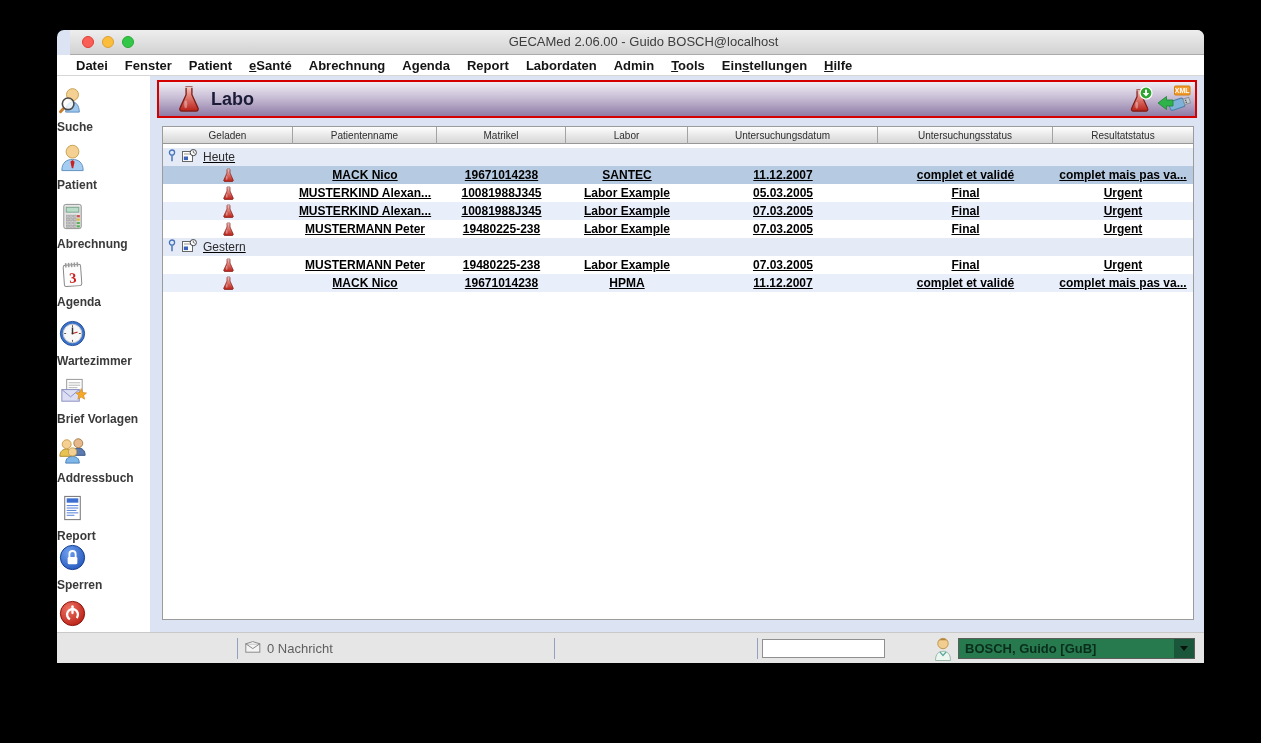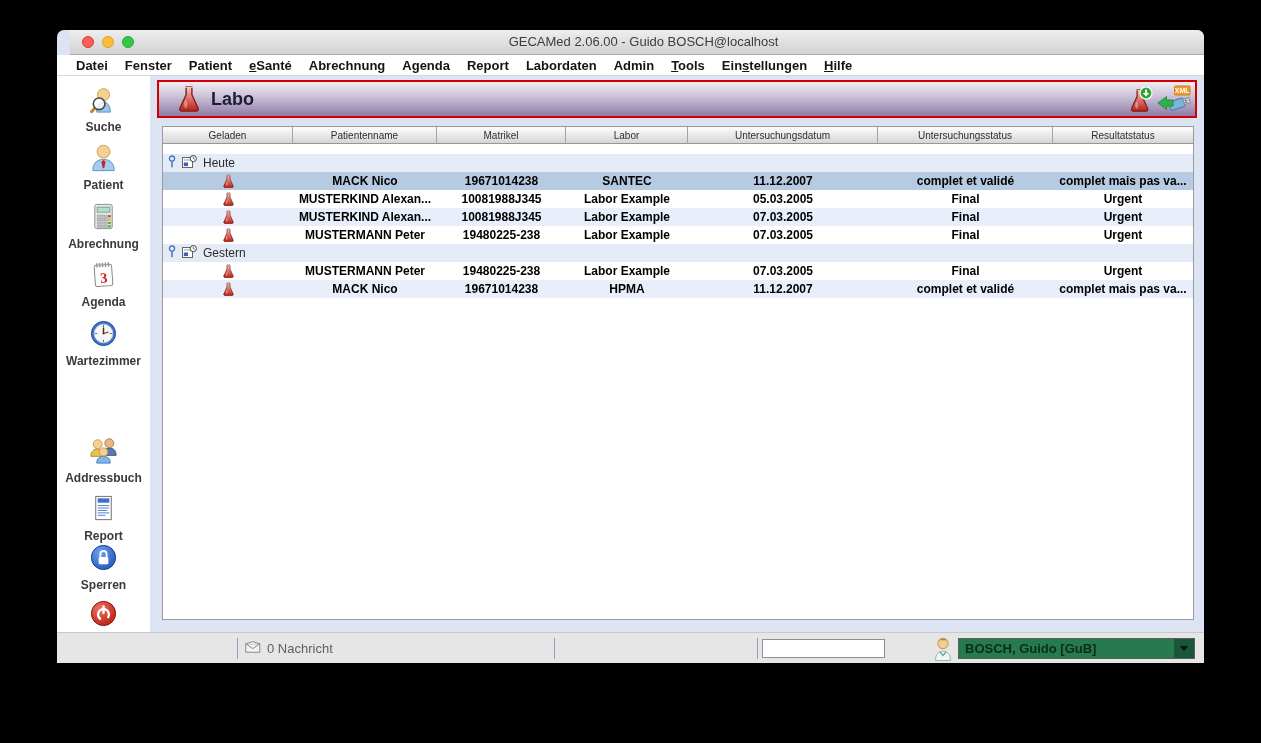--- a/index.html
+++ b/index.html
@@ -24,21 +24,21 @@
              font-size:13px; font-weight:bold; color:#141414; border-bottom:1px solid #d6d6d6; }
   .menu-item { white-space:nowrap; cursor:default; }
   .menu-item .u { text-decoration:underline; }
 
   
   .main { position:absolute; left:0; top:46px; width:100%; height:556px; background:#dce4f3; }
 
   
   .sidebar { position:absolute; left:0; top:0; width:93px; height:100%; background:#fff; }
   .side-item { position:absolute; left:0; width:93px; display:flex; flex-direction:column;
-               align-items:center; cursor:pointer; }
+               align-items:flex-start; cursor:pointer; }
   .side-item svg { width:31px; height:31px; }
   .side-label { font-size:12px; font-weight:bold; color:#3a3a3a; margin-top:1px; white-space:nowrap; }
 
   
   .labo-header { position:absolute; left:100px; top:4px; width:1040px; height:38px;
                  border:2px solid #d40000;
                  background:linear-gradient(#f0edf4 0%, #c9bfd6 45%, #8f7ba6 100%); }
   .labo-flask { position:absolute; left:18px; top:3px; width:24px; height:29px; }
   .labo-title { position:absolute; left:52px; top:7px; font-size:18px; font-weight:bold; color:#1c1c38; }
   .hdr-btn { position:absolute; top:3px; width:34px; height:30px; cursor:pointer; }
@@ -48,21 +48,21 @@
 
   
   .lab-table { position:absolute; left:105px; top:50px; width:1032px; height:494px;
                background:#fff; border:1px solid #9b9b9b; overflow:hidden; }
   .grid7 { display:grid; grid-template-columns:130px 144px 129px 122px 190px 175px 140px; }
   .thead .th { height:17px; background:linear-gradient(#fdfdfd,#d5d5d5);
                border-right:1px solid #a3a3a3; border-bottom:1px solid #979797;
                font-size:10px; color:#2e2e2e; display:flex; align-items:center; justify-content:center;
                white-space:nowrap; overflow:hidden; cursor:pointer; }
   .thead .th:last-child { border-right:none; }
-  .tbody { padding-top:10px; }
+  .tbody { padding-top:4px;text-decoration:underline; }
   .group-row { height:18px; background:#e4ebf7; display:flex; align-items:center;
                padding-left:5px; gap:6px; cursor:pointer; }
   .group-label { font-size:12px; color:#2b2b2b; }
   .trow { height:18px; }
   .trow.alt { background:#e9eefb; }
   .trow.sel { background:#b6cbe1; }
   .cell { display:flex; align-items:center; justify-content:center; font-size:12px; font-weight:bold;
           color:#000; white-space:nowrap; overflow:hidden; height:18px; }
   .row-flask { width:11px; height:15px; }
 
@@ -210,20 +210,34 @@
             <line x1="7.4" y1="16" x2="9.4" y2="16"></line>
                 <line x1="22.6" y1="16" x2="24.6" y2="16"></line>
           </g>
           <line x1="16" y1="16" x2="16" y2="9.8" stroke="#333" stroke-width="1.5"></line>
           <line x1="16" y1="16" x2="21.2" y2="14.6" stroke="#c03030" stroke-width="1.3"></line>
           <circle cx="16" cy="16" r="1" fill="#333"></circle>
         </svg></span>
         <span class="side-label">Wartezimmer</span>
       </div>
 
+      <div class="side-item" style="top:300px">
+        <span><svg viewBox="0 0 32 32" width="31" height="31">
+          <rect x="10" y="3.5" width="16" height="14" fill="#ffffff" stroke="#979797"></rect>
+          <g stroke="#b5b5b5" stroke-width="1">
+                <line x1="12" y1="7" x2="24" y2="7"></line>
+                <line x1="12" y1="9.5" x2="24" y2="9.5"></line>
+                <line x1="12" y1="12" x2="21" y2="12"></line>
+              </g>
+          <rect x="5" y="14" width="18" height="12" fill="#dcdff3" stroke="#8a8fc0"></rect>
+          <path d="M5 14 L14 21.5 L23 14" fill="none" stroke="#8a8fc0"></path>
+          <polygon points="25,13 26.6,17 30.5,17.5 27.5,20 28.5,24 25,21.8 21.5,24 22.5,20 19.5,17.5 23.4,17" fill="#f5a928" stroke="#cf7f10" stroke-width="0.6"></polygon>
+        </svg></span>
+        <span class="side-label">Brief Vorlagen</span>
+      </div>
 
       <div class="side-item" style="top:359px">
         <span><svg viewBox="0 0 32 32" width="31" height="31">
           <path d="M3 22 c0-5.5 3.2-7.5 7-7.5 s7 2 7 7.5 z" fill="#e8c253" stroke="#b08c2e"></path>
           <circle cx="10" cy="9.5" r="4.6" fill="#f4d092" stroke="#c9a050"></circle>
           <path d="M15 21 c0-5.5 3.2-7.5 7-7.5 s7 2 7 7.5 z" fill="#5a7ab0" stroke="#3a5686"></path>
           <circle cx="22" cy="8.5" r="4.6" fill="#e5b98a" stroke="#a8804a"></circle>
           <path d="M9 29 c0-5 3-6.8 7-6.8 s7 1.8 7 6.8 z" fill="#7fb7e8" stroke="#4a80b8"></path>
           <circle cx="16" cy="17.5" r="4.2" fill="#f4d092" stroke="#c9a050"></circle>
         </svg></span>

